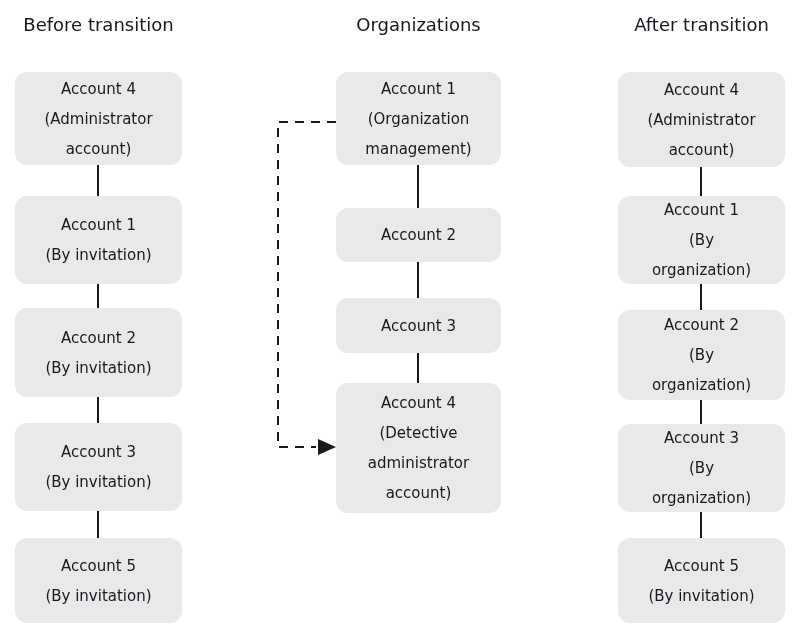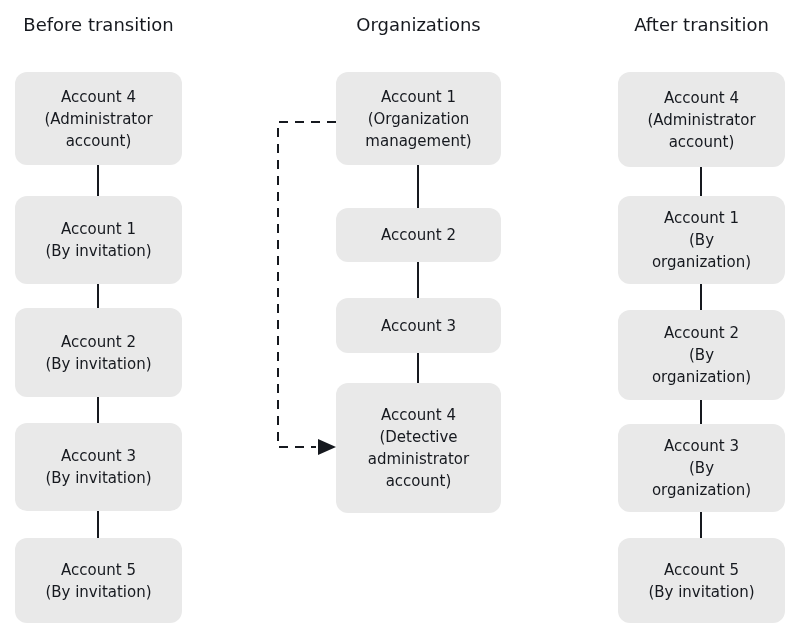--- a/index.html
+++ b/index.html
@@ -23,21 +23,21 @@
   }
   .box {
     position: absolute;
     background: #e9e9e9;
     border-radius: 12px;
     display: flex;
     align-items: center;
     justify-content: center;
     text-align: center;
     font-size: 15px;
-    line-height: 22px;
+    line-height: 30px;
     color: #16191f;
     white-space: pre-line;
   }
   .vline {
     position: absolute;
     width: 2px;
     background: #16191f;
   }
   .overlay {
     position: absolute;

